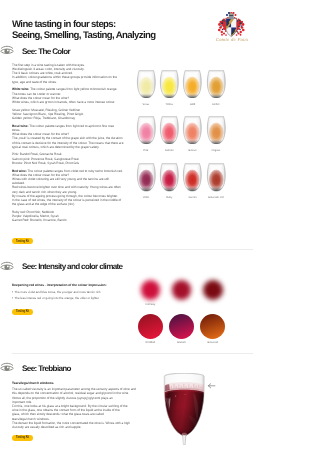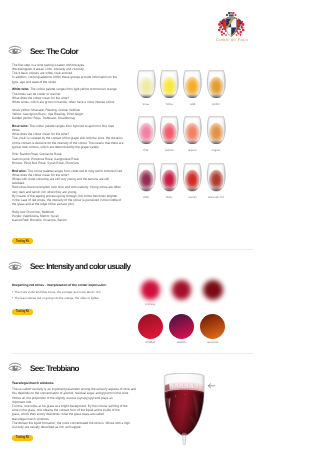--- a/index.html
+++ b/index.html
@@ -10,21 +10,21 @@
 .title{position:absolute;left:12px;top:12.5px;font-size:9.6px;font-weight:700;
   letter-spacing:-0.62px;line-height:11px;color:#1d1d1d;white-space:pre-line;transform:translateZ(0);}
 
 .crest{position:absolute;left:215px;top:11.5px;width:32.5px;height:26px;}
 .wordmark{position:absolute;left:211px;top:38.2px;width:42px;text-align:center;
   font-family:"Liberation Serif",serif;font-style:italic;font-size:4.7px;
   color:#bfa063;letter-spacing:0.3px;white-space:nowrap;transform:translateZ(0);}
 
 .hr{position:absolute;left:12px;width:241px;height:1px;background:#ececec;}
 
-.shead{position:absolute;left:8px;display:block;height:10px;line-height:10px;white-space:nowrap;}
+.shead{position:absolute;left:0;display:block;height:10px;line-height:10px;white-space:nowrap;}
 .eyewrap{display:inline-block;vertical-align:top;margin-top:0.1px;}
 .shead .lbl{display:inline-block;vertical-align:top;margin-left:8.1px;font-size:8.1px;font-weight:700;letter-spacing:-0.66px;margin-top:2.7px;line-height:8.1px;
   color:#1d1d1d;white-space:nowrap;transform:translateZ(0);}
 
 .col{position:absolute;left:12px;width:124px;font-size:3.16px;line-height:4.2px;
   color:#555;letter-spacing:-0.012px;transform:translateZ(0);}
 .col b{color:#1d1d1d;font-weight:700;}
 .para{margin:0 0 3.5px 0;}
 .para.last{margin-bottom:0;}
 
@@ -46,20 +46,22 @@
 .bullet{display:flex;margin-bottom:2.2px;}
 .bullet .dot{flex:0 0 2.5px;font-size:3.3px;line-height:4.27px;}
 .arrow{position:absolute;}
 .wineglass{position:absolute;}
 </style>
 </head>
 <body>
 
 <div class="page">
 
+  <h1 class="title">Wine tasting in four steps:
+Seeing, Smelling, Tasting, Analyzing</h1>
   <div class="crest">
     <svg viewBox="0 0 130 104" width="32.5" height="26">
 
       <g fill="#e2262c">
         <path d="M44 34 C36 30 26 33 23 40 C20 47 26 52 31 49 C27 56 31 63 37 61 C33 68 38 75 44 72 L52 58 Z"></path>
         <circle cx="23" cy="40" r="5.2"></circle>
           <circle cx="18" cy="50" r="5.6"></circle>
         <circle cx="22" cy="62" r="5.4"></circle>
           <circle cx="17" cy="72" r="5.2"></circle>
         <circle cx="27" cy="80" r="4.8"></circle>
@@ -641,21 +643,21 @@
   </section>
 
   <div class="hr" style="top:249px"></div>
 
   <section class="sec">
     <div class="shead" style="top:260.8px"><span class="eyewrap"><svg viewBox="0 0 27 18.5" width="14.0" height="9.7">
             <path d="M2.4 6.3 C7.2 1.0 19.8 1.0 24.6 6.3" fill="none" stroke="#84847e" stroke-width="1.75" stroke-linecap="round"></path>
             <path d="M1.3 12.0 C5.6 6.4 21.4 6.4 25.7 12.0 C21.4 17.6 5.6 17.6 1.3 12.0 Z" fill="none" stroke="#84847e" stroke-width="1.75" stroke-linejoin="round"></path>
             <ellipse cx="13.5" cy="12.0" rx="5.0" ry="4.8" fill="#84847e"></ellipse>
             <circle cx="15.1" cy="10.3" r="1.7" fill="#ffffff"></circle>
-          </svg></span><span class="lbl">See: Intensity and color usually</span></div>
+          </svg></span><span class="lbl">See: Intensity and color climate</span></div>
     <div class="leadline" style="top:283.3px">Deepening red wines - interpretation of the colour impression:</div>
     <div class="bullets" style="top:289.6px">
       <div class="bullet">
           <span class="dot">•</span>
           <span>The more violet and blue tones, the younger and more tannin rich</span>
         </div>
       <div class="bullet">
           <span class="dot">•</span>
           <span>The less intense red or going into the orange, the older or lighter</span>
         </div>

